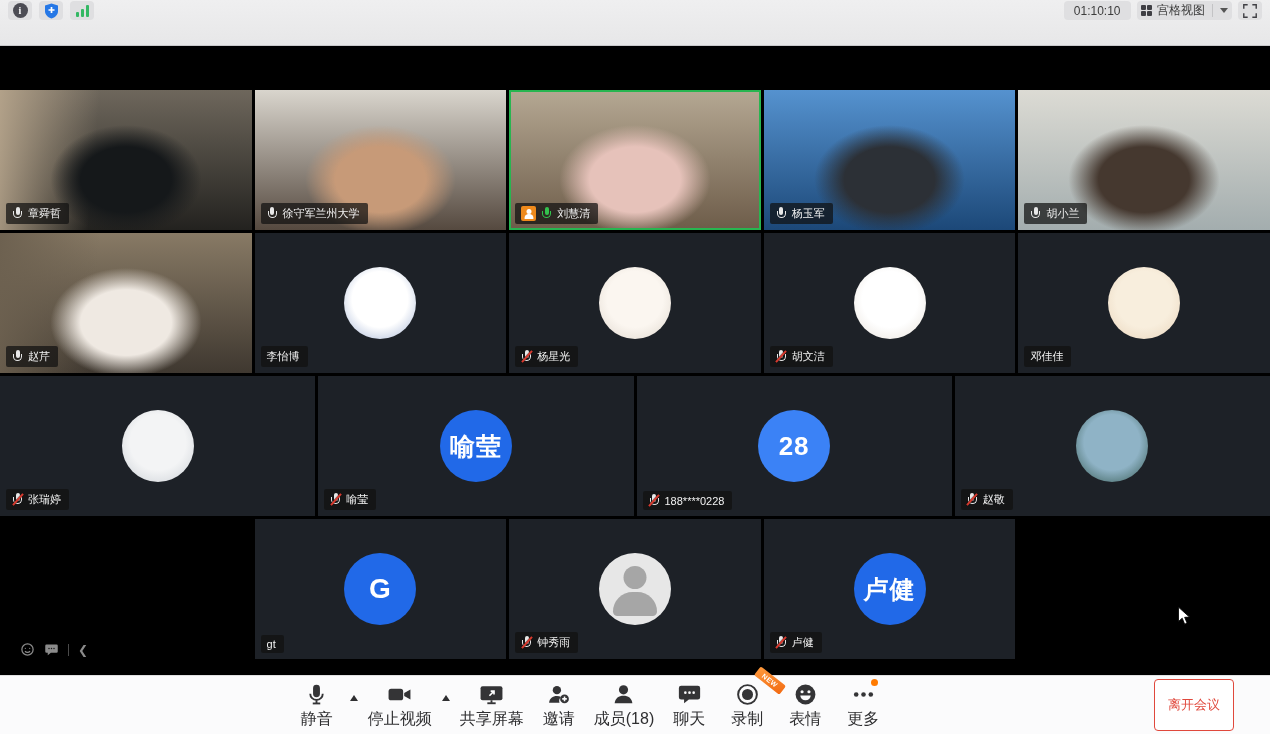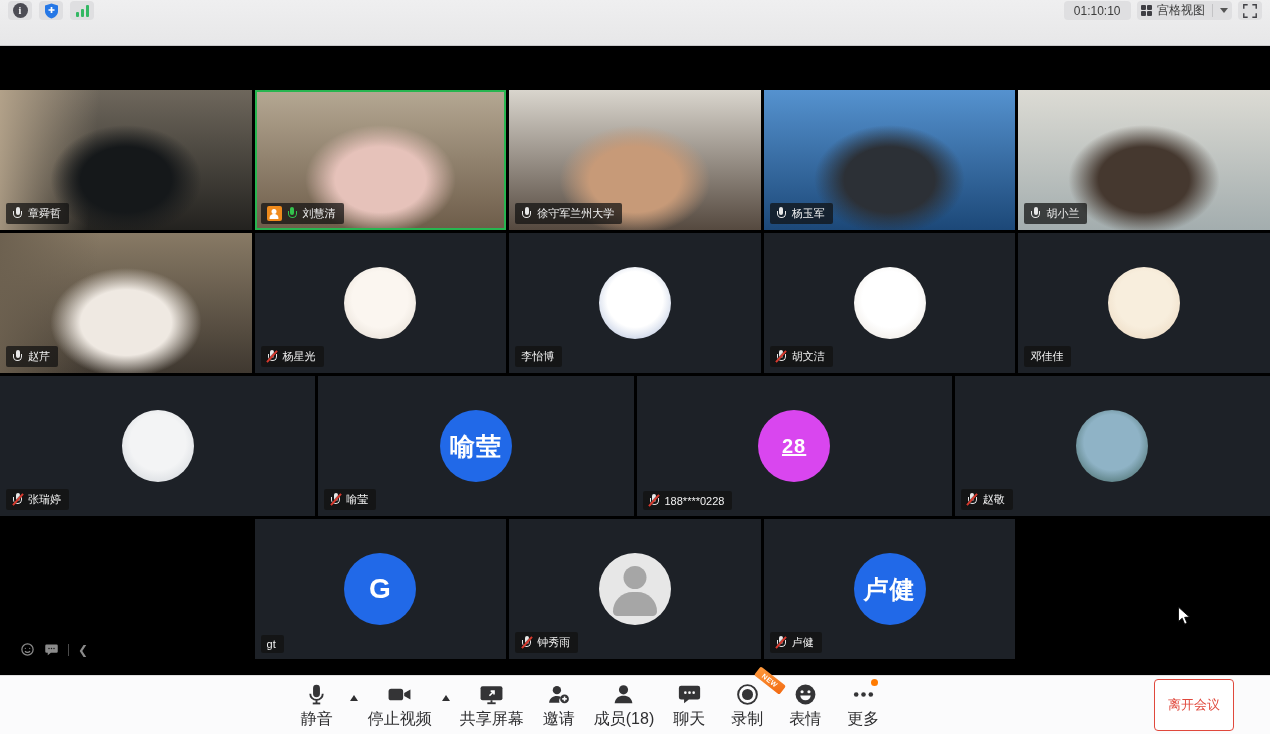--- a/index.html
+++ b/index.html
@@ -131,37 +131,37 @@
   <div class="grid">
     <div class="grid-row">
       <div class="tile video" style="background: radial-gradient(40% 52% at 50% 64%, rgb(21, 24, 26) 0%, rgb(21, 24, 26) 45%, transparent 75%), linear-gradient(95deg, rgb(178, 161, 137) 0%, transparent 38%), linear-gradient(rgb(110, 103, 92) 0%, rgb(35, 34, 31) 100%);">
         <div class="name-label">
             <span class="mic-wrap mic-on">
               <span class="mic"></span>
             </span>
             <span class="pname">章舜哲</span>
           </div>
       </div>
+      <div class="tile video" style="background: radial-gradient(40% 52% at 50% 64%, rgb(199, 154, 120) 0%, rgb(199, 154, 120) 45%, transparent 75%), linear-gradient(rgb(217, 213, 205) 0%, rgb(85, 73, 63) 100%);">
+        <div class="name-label">
+            <span class="mic-wrap mic-on">
+              <span class="mic"></span>
+            </span>
+            <span class="pname">徐守军兰州大学</span>
+          </div>
+      </div>
       <div class="tile video active" style="background: radial-gradient(40% 52% at 50% 64%, rgb(230, 194, 186) 0%, rgb(230, 194, 186) 45%, transparent 75%), linear-gradient(rgb(181, 168, 147) 0%, rgb(109, 92, 73) 100%);">
         <div class="name-label">
             <span class="host-badge"></span>
             <span class="mic-wrap mic-speaking">
               <span class="mic"></span>
             </span>
             <span class="pname">刘慧清</span>
           </div>
       </div>
-      <div class="tile video" style="background: radial-gradient(40% 52% at 50% 64%, rgb(199, 154, 120) 0%, rgb(199, 154, 120) 45%, transparent 75%), linear-gradient(rgb(217, 213, 205) 0%, rgb(85, 73, 63) 100%);">
-        <div class="name-label">
-            <span class="mic-wrap mic-on">
-              <span class="mic"></span>
-            </span>
-            <span class="pname">徐守军兰州大学</span>
-          </div>
-      </div>
       <div class="tile video" style="background: radial-gradient(40% 52% at 50% 64%, rgb(44, 48, 54) 0%, rgb(44, 48, 54) 45%, transparent 75%), linear-gradient(rgb(85, 146, 207) 0%, rgb(28, 72, 120) 100%);">
         <div class="name-label">
             <span class="mic-wrap mic-on">
               <span class="mic"></span>
             </span>
             <span class="pname">杨玉军</span>
           </div>
       </div>
       <div class="tile video" style="background: radial-gradient(40% 52% at 50% 64%, rgb(69, 56, 47) 0%, rgb(69, 56, 47) 45%, transparent 75%), linear-gradient(rgb(220, 219, 212) 0%, rgb(163, 173, 174) 100%);">
         <div class="name-label">
@@ -175,35 +175,35 @@
     <div class="grid-row">
       <div class="tile video" style="background: radial-gradient(40% 52% at 50% 64%, rgb(239, 233, 226) 0%, rgb(239, 233, 226) 45%, transparent 75%), linear-gradient(95deg, rgb(109, 97, 80) 0%, transparent 38%), linear-gradient(rgb(136, 122, 101) 0%, rgb(63, 56, 48) 100%);">
         <div class="name-label">
             <span class="mic-wrap mic-on">
               <span class="mic"></span>
             </span>
             <span class="pname">赵芹</span>
           </div>
       </div>
       <div class="tile">
+        <div class="avatar" style="background: radial-gradient(circle at 50% 45%, rgb(255, 255, 255) 0%, rgb(255, 255, 255) 52%, rgb(159, 176, 210) 100%);"></div>
+        <div class="name-label">
+            <span class="pname">李怡博</span>
+          </div>
+      </div>
+      <div class="tile">
         <div class="avatar" style="background: radial-gradient(circle at 50% 45%, rgb(251, 246, 240) 0%, rgb(251, 246, 240) 52%, rgb(222, 214, 204) 100%);"></div>
         <div class="name-label">
             <span class="mic-wrap mic-muted">
               <span class="mic"></span>
             </span>
             <span class="pname">杨星光</span>
           </div>
       </div>
       <div class="tile">
-        <div class="avatar" style="background: radial-gradient(circle at 50% 45%, rgb(255, 255, 255) 0%, rgb(255, 255, 255) 52%, rgb(159, 176, 210) 100%);"></div>
-        <div class="name-label">
-            <span class="pname">李怡博</span>
-          </div>
-      </div>
-      <div class="tile">
         <div class="avatar" style="background: radial-gradient(circle at 50% 45%, rgb(255, 255, 255) 0%, rgb(255, 255, 255) 52%, rgb(230, 224, 216) 100%);"></div>
         <div class="name-label">
             <span class="mic-wrap mic-muted">
               <span class="mic"></span>
             </span>
             <span class="pname">胡文洁</span>
           </div>
       </div>
       <div class="tile">
         <div class="avatar" style="background: radial-gradient(circle at 50% 45%, rgb(248, 238, 221) 0%, rgb(248, 238, 221) 52%, rgb(232, 211, 185) 100%);"></div>
@@ -225,21 +225,21 @@
       <div class="tile">
         <div class="avatar av-text" style="background: rgb(33, 105, 232);">喻莹</div>
         <div class="name-label">
             <span class="mic-wrap mic-muted">
               <span class="mic"></span>
             </span>
             <span class="pname">喻莹</span>
           </div>
       </div>
       <div class="tile">
-        <div class="avatar av-text" style="background: #d946ef; font-size: 20px; text-decoration: underline;">28</div>
+        <div class="avatar av-text" style="background: #3b82f6; font-size: 26px;">28</div>
         <div class="name-label">
             <span class="mic-wrap mic-muted">
               <span class="mic"></span>
             </span>
             <span class="pname">188****0228</span>
           </div>
       </div>
       <div class="tile">
         <div class="avatar" style="background: radial-gradient(circle at 50% 45%, rgb(143, 179, 198) 0%, rgb(143, 179, 198) 52%, rgb(47, 83, 72) 100%);"></div>
         <div class="name-label">

